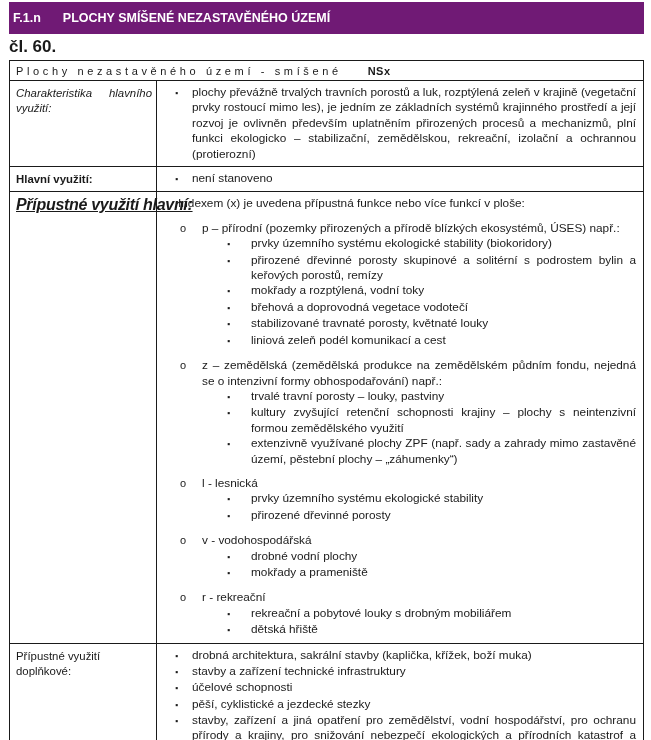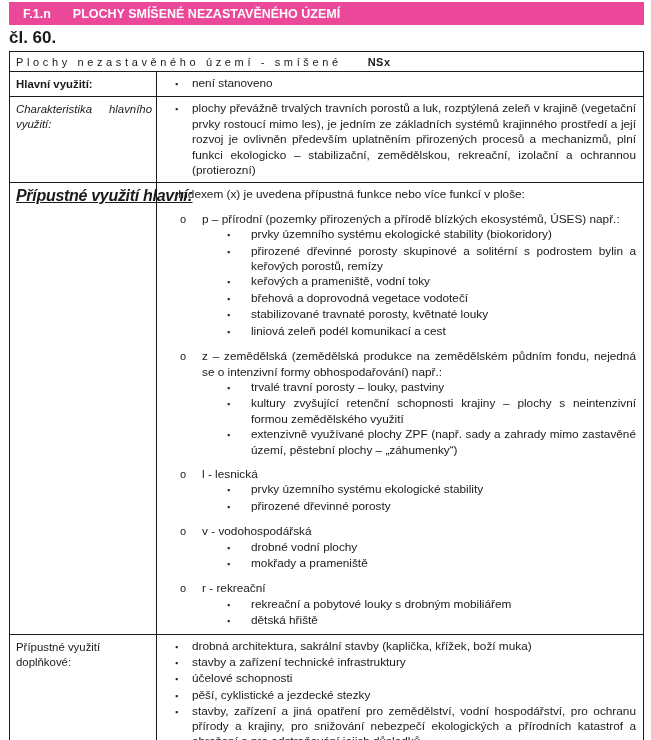--- a/index.html
+++ b/index.html
@@ -8,28 +8,28 @@
     background: #ffffff;
     font-family: "Liberation Sans", sans-serif;
     color: #1a1a1a;
     overflow: hidden;
   }
   .page { width: 651px; height: 740px; position: relative; }
 
   
   .hbar {
     margin: 2px 7px 0 9px;
-    height: 23px;
-    background: #ec4899;
+    height: 32px;
+    background: #701a75;
     color: #ffffff;
     display: flex;
     align-items: center;
     font-weight: bold;
     font-size: 12.5px;
-    padding-left: 14px;
+    padding-left: 4px;
   }
   .hbar .code { margin-right: 22px; }
 
   .article {
     margin: 3px 0 3px 9px;
     font-weight: bold;
     font-size: 17px;
   }
 
   
@@ -106,35 +106,35 @@
       </colgroup>
 
     <tbody>
         <tr>
       <td class="title-cell" colspan="2">
         <span class="spaced">Plochy nezastavěného území - smíšené</span><span class="nsx">NSx</span>
       </td>
     </tr>
 
     <tr>
+      <td class="lbl italic">Charakteristika hlavního využití:</td>
+      <td class="val">
+        <div class="li l1">
+          <span class="marker">▪</span>
+          <span class="txt">plochy převážně trvalých travních porostů a luk, rozptýlená zeleň v krajině (vegetační prvky rostoucí mimo les), je jedním ze základních systémů krajinného prostředí a její rozvoj je ovlivněn především uplatněním přirozených procesů a mechanizmů, plní funkci ekologicko – stabilizační, zemědělskou, rekreační, izolační a ochrannou (protierozní)</span>
+        </div>
+      </td>
+    </tr>
+
+    <tr>
       <td class="lbl bold">Hlavní využití:</td>
       <td class="val">
         <div class="li l1">
           <span class="marker">▪</span>
           <span class="txt">není stanoveno</span>
-        </div>
-      </td>
-    </tr>
-
-    <tr>
-      <td class="lbl italic">Charakteristika hlavního využití:</td>
-      <td class="val">
-        <div class="li l1">
-          <span class="marker">▪</span>
-          <span class="txt">plochy převážně trvalých travních porostů a luk, rozptýlená zeleň v krajině (vegetační prvky rostoucí mimo les), je jedním ze základních systémů krajinného prostředí a její rozvoj je ovlivněn především uplatněním přirozených procesů a mechanizmů, plní funkci ekologicko – stabilizační, zemědělskou, rekreační, izolační a ochrannou (protierozní)</span>
         </div>
       </td>
     </tr>
 
     <tr>
       <td class="lbl bold-italic">Přípustné využití hlavní:</td>
       <td class="val">
         <div class="intro">Indexem (x) je uvedena přípustná funkce nebo více funkcí v ploše:</div>
 
         <div class="group">
@@ -145,21 +145,21 @@
           <div class="li l2">
                 <span class="marker">▪</span>
                 <span class="txt">prvky územního systému ekologické stability (biokoridory)</span>
               </div>
           <div class="li l2">
                 <span class="marker">▪</span>
                 <span class="txt">přirozené dřevinné porosty skupinové a solitérní s podrostem bylin a keřových porostů, remízy</span>
               </div>
           <div class="li l2">
                 <span class="marker">▪</span>
-                <span class="txt">keřových a prameniště, vodní toky</span>
+                <span class="txt">mokřady a rozptýlená, vodní toky</span>
               </div>
           <div class="li l2">
                 <span class="marker">▪</span>
                 <span class="txt">břehová a doprovodná vegetace vodotečí</span>
               </div>
           <div class="li l2">
                 <span class="marker">▪</span>
                 <span class="txt">stabilizované travnaté porosty, květnaté louky</span>
               </div>
           <div class="li l2">

